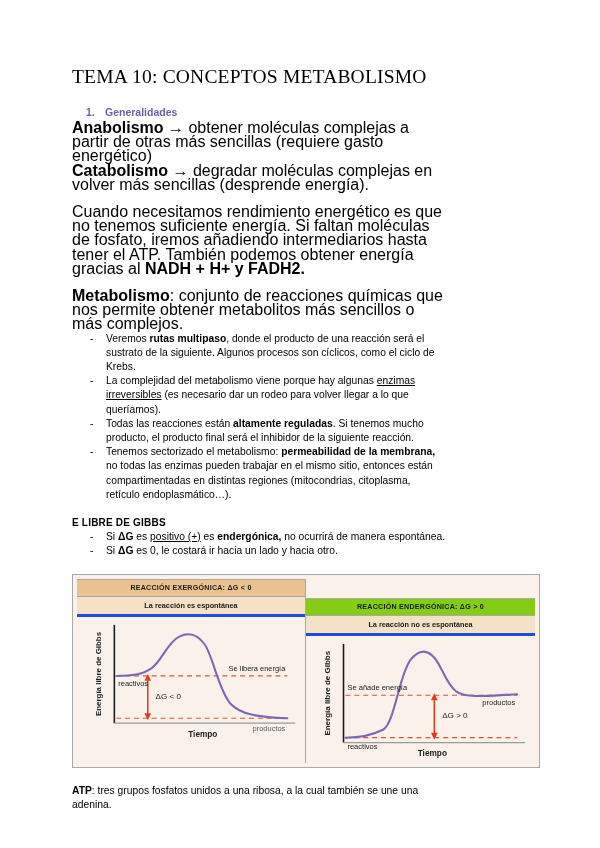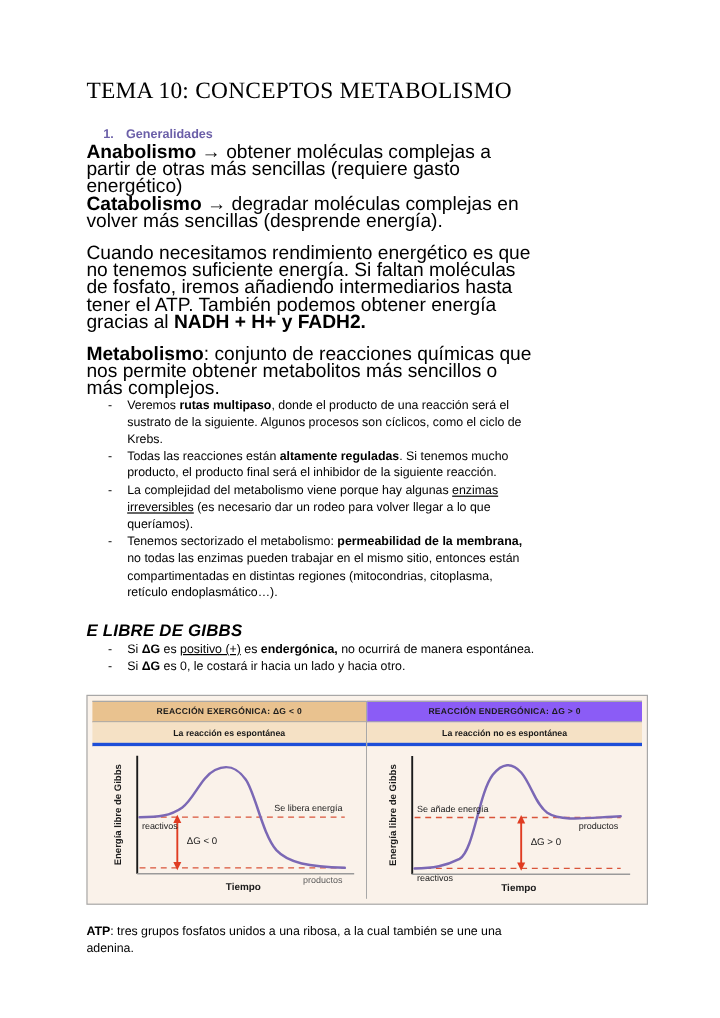--- a/index.html
+++ b/index.html
@@ -67,25 +67,24 @@
     margin-bottom: 0;
   }
   ul.dashlist > li::before {
     content: "-";
     position: absolute;
     left: 18px;
     top: 0;
   }
 
   .gibbs-title {
-    font-size: 14px;
+    font-size: 10px;
     font-weight: bold;
     margin: 0 0 2px 0;
     letter-spacing: 0.2px;
-    font-style: italic;
   }
 
   
   .figure {
     margin-top: 16px;
     width: 468px;
     border: 1px solid #a8a8a8;
     background: #faf2ea;
     box-sizing: border-box;
     padding: 4px;
@@ -161,24 +160,24 @@
 
   <div class="body">
     <b>Metabolismo</b><span>: conjunto de reacciones químicas que nos permite obtener metabolitos más sencillos o más complejos.</span>
   </div>
 
   <ul class="dashlist">
     <li>
       <span>Veremos </span><b>rutas multipaso</b><span>, donde el producto de una reacción será el sustrato de la siguiente. Algunos procesos son cíclicos, como el ciclo de Krebs.</span>
     </li>
     <li>
+      <span>La complejidad del metabolismo viene porque hay algunas </span><span class="u">enzimas irreversibles</span><span> (es necesario dar un rodeo para volver llegar a lo que queríamos).</span>
+    </li>
+    <li>
       <span>Todas las reacciones están </span><b>altamente reguladas</b><span>. Si tenemos mucho producto, el producto final será el inhibidor de la siguiente reacción.</span>
-    </li>
-    <li>
-      <span>La complejidad del metabolismo viene porque hay algunas </span><span class="u">enzimas irreversibles</span><span> (es necesario dar un rodeo para volver llegar a lo que queríamos).</span>
     </li>
     <li>
       <span>Tenemos sectorizado el metabolismo: </span><b>permeabilidad de la membrana,</b><span> no todas las enzimas pueden trabajar en el mismo sitio, entonces están compartimentadas en distintas regiones (mitocondrias, citoplasma, retículo endoplasmático…).</span>
     </li>
   </ul>
 
   <div class="gap-lg"></div>
 
   <div class="gibbs-title">E LIBRE DE GIBBS</div>
 
@@ -219,21 +218,21 @@
 
             <text x="42" y="70" font-family="Liberation Sans, sans-serif" font-size="7.6" fill="#1a1a1a">reactivos</text>
             <text x="212" y="116" font-family="Liberation Sans, sans-serif" font-size="7.6" fill="#5a5a5a" text-anchor="end">productos</text>
             <text x="212" y="55" font-family="Liberation Sans, sans-serif" font-size="7.6" fill="#1a1a1a" text-anchor="end">Se libera energía</text>
             <text x="80" y="83" font-family="Liberation Sans, sans-serif" font-size="8.2" fill="#1a1a1a">ΔG &lt; 0</text>
           </svg>
         </div>
       </div>
 
       <div class="fig-col right" style="background: rgb(250, 242, 234);">
-        <div class="fig-head" style="background: #8b5cf6;">REACCIÓN ENDERGÓNICA: ΔG &gt; 0</div>
+        <div class="fig-head" style="background: #84cc16; margin-top: 19px;">REACCIÓN ENDERGÓNICA: ΔG &gt; 0</div>
         <div class="fig-subhead" style="background: rgb(245, 225, 197);">La reacción no es espontánea</div>
         <div class="fig-plot" style="background: rgb(250, 242, 234);">
           <svg viewBox="0 0 232 128" preserveAspectRatio="xMidYMid meet">
             <rect x="0" y="0" width="232" height="128" fill="#faf2ea"></rect>
 
             <line x1="38" y1="8" x2="38" y2="108" stroke="#1a1a1a" stroke-width="1.6"></line>
             <line x1="38" y1="108" x2="222" y2="108" stroke="#9a9a9a" stroke-width="1.2"></line>
 
             <line x1="40" y1="60" x2="214" y2="60" stroke="#d9543a" stroke-width="1.2" stroke-dasharray="5,4"></line>
             <line x1="40" y1="103" x2="214" y2="103" stroke="#d9543a" stroke-width="1.2" stroke-dasharray="5,4"></line>

